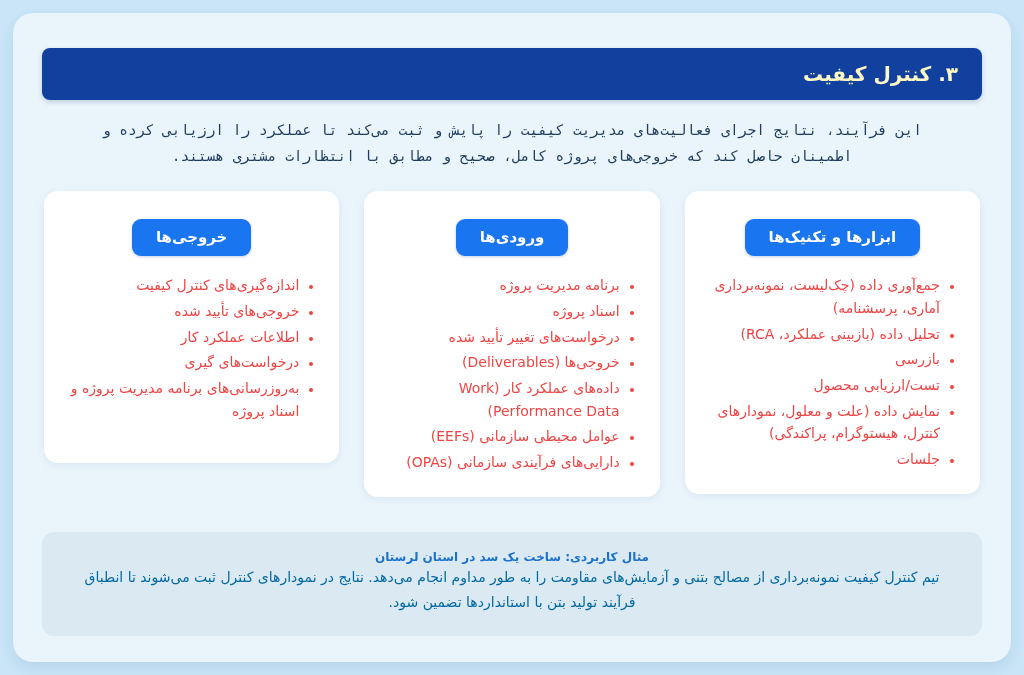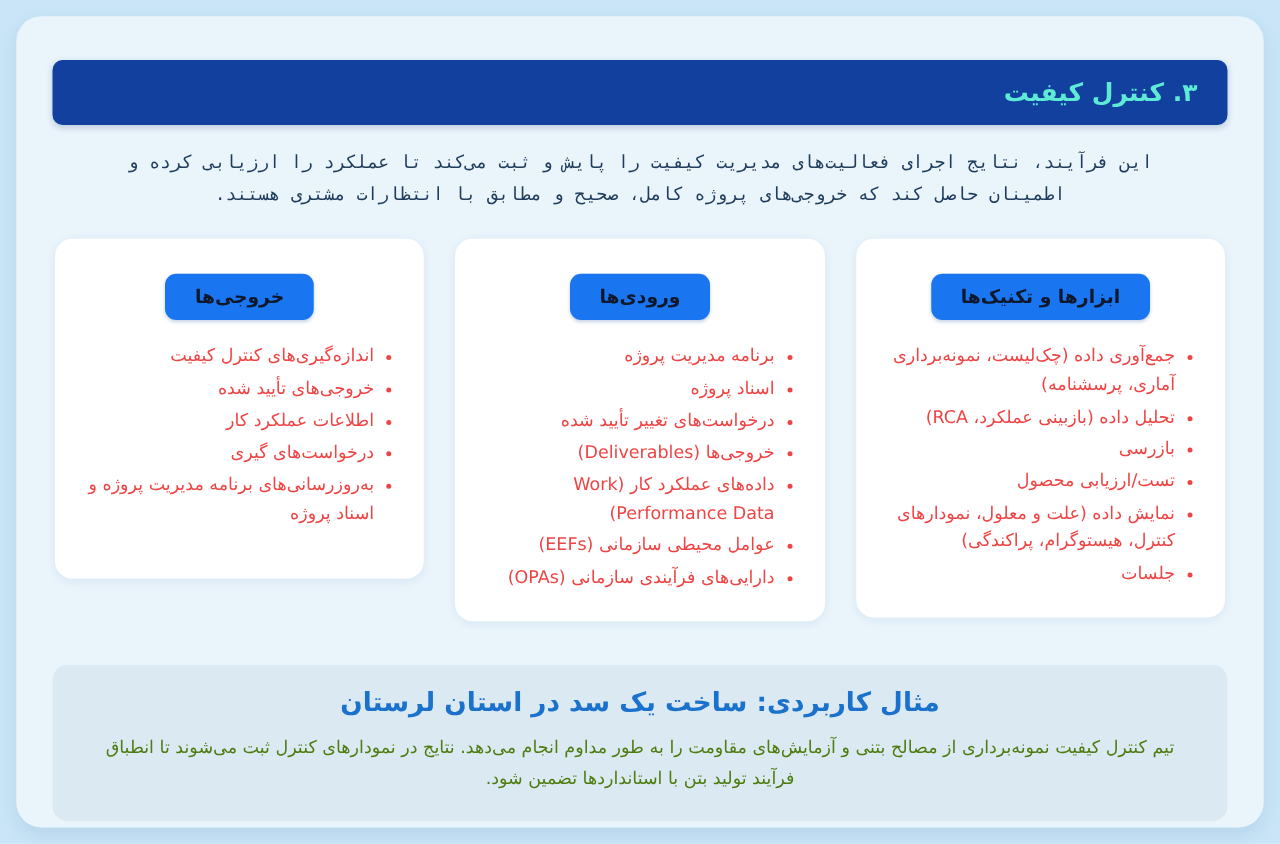--- a/index.html
+++ b/index.html
@@ -21,21 +21,21 @@
   .header-bar {
     height: 52px;
     background: #11409f;
     border-radius: 8px;
     display: flex;
     align-items: center;
     padding: 0 24px;
     box-shadow: 0 2px 5px rgba(10, 40, 100, 0.18);
   }
   .header-bar h1 {
-    color: #5eead4;
+    color: #fef9c3;
     font-size: 20px;
     font-weight: bold;
   }
   .intro {
     margin: 18px auto 0;
     max-width: 880px;
     text-align: center;
     color: #1f3c5c;
     font-size: 14.5px;
     line-height: 1.8;
@@ -53,21 +53,21 @@
     border-radius: 14px;
     min-height: 272px;
     padding: 28px 20px 20px;
     box-shadow: 0 2px 8px rgba(20, 70, 130, 0.07);
   }
   .pill {
     display: block;
     margin: 0 auto 18px;
     width: fit-content;
     background: #1a75f0;
-    color: #0f172a;
+    color: #ffffff;
     font-size: 15px;
     font-weight: bold;
     padding: 9px 24px 10px;
     border-radius: 9px;
     border: none;
     font-family: inherit;
     box-shadow: 0 1px 3px rgba(20, 70, 160, 0.25);
   }
   .card ul {
     direction: rtl;
@@ -84,26 +84,26 @@
   .card li::marker { font-size: 12px; }
   .example {
     margin-top: 35px;
     background: #dbe9f3;
     border-radius: 12px;
     padding: 18px 40px 20px;
     text-align: center;
   }
   .example h2 {
     color: #1b72cc;
-    font-size: 21px;
+    font-size: 12px;
     font-weight: bold;
-    margin-bottom: 12px;
+    margin-bottom: 1px;
   }
   .example p {
-    color: #4d7c0f;
+    color: #0369a1;
     font-size: 14px;
     line-height: 1.85;
     max-width: 900px;
     margin: 0 auto;
   }
 </style>
 </head>
 <body>
 
 <div class="container">

